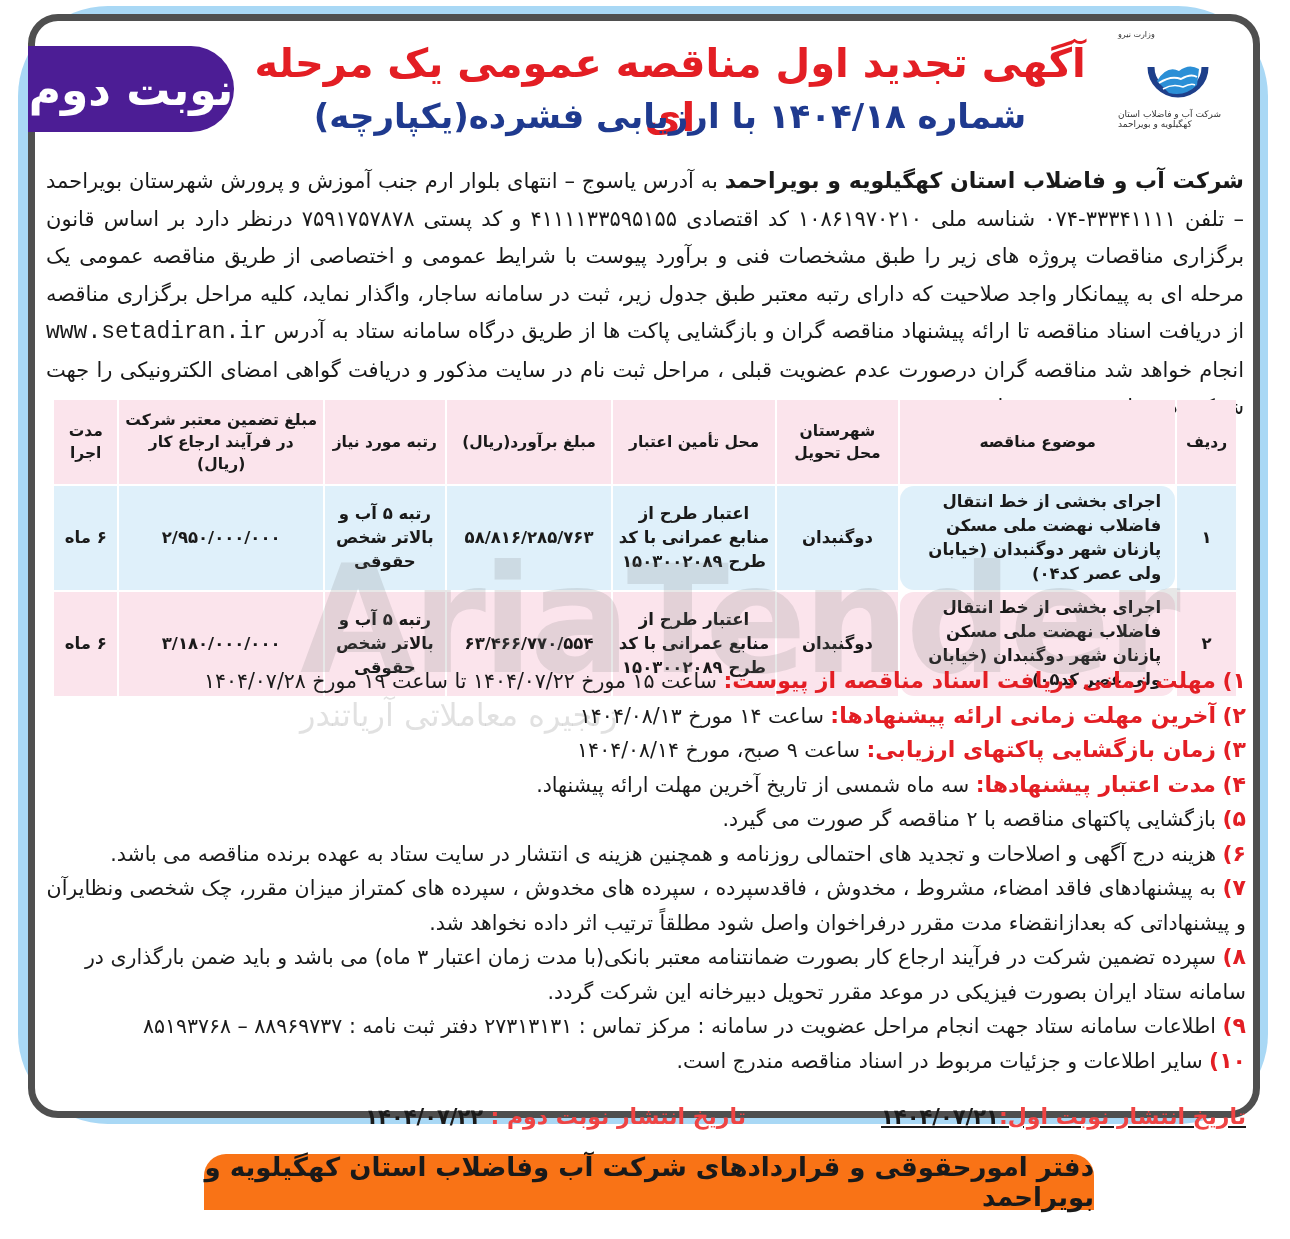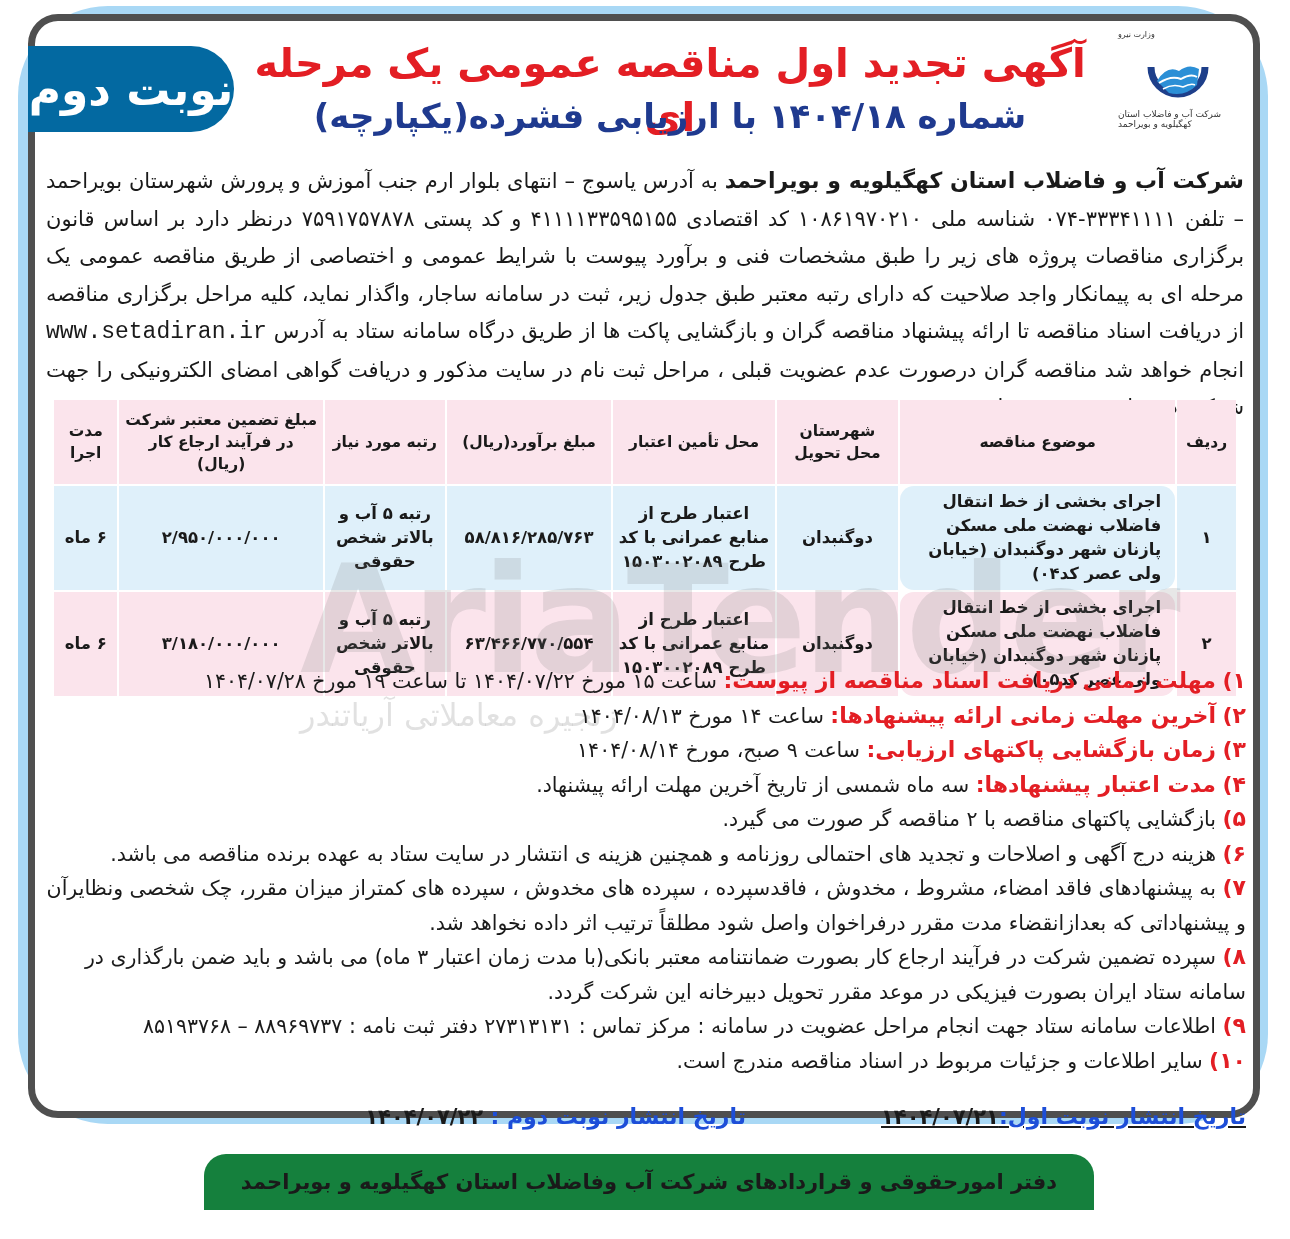--- a/index.html
+++ b/index.html
@@ -10,21 +10,21 @@
   .sky {
     position:absolute; left:18px; top:6px; width:1250px; height:1118px;
     background:#a9d8f5; border-radius:90px 90px 90px 90px;
   }
   .frame {
     position:absolute; left:28px; top:14px; width:1232px; height:1104px;
     background:#ffffff; border:7px solid #4f4f4f; border-radius:30px; box-sizing:border-box;
   }
   .badge {
     position:absolute; left:28px; top:46px; width:206px; height:86px;
-    background:#0369a1; color:#fff; border-radius:0 44px 44px 0;
+    background:#4c1d95; color:#fff; border-radius:0 44px 44px 0;
     display:flex; align-items:center; justify-content:center;
     font-size:44px; font-weight:bold; letter-spacing:0;
   }
   .logo {
     position:absolute; right:52px; top:30px; width:120px; height:110px; text-align:left;
   }
   .logo .top-text { font-size:8px; color:#333; }
   .logo .bottom-text { font-size:9px; color:#333; margin-top:2px; }
   .logo svg { display:block; margin:2px auto 0; }
   .title1 {
@@ -64,26 +64,26 @@
     position:absolute; left:46px; right:44px; top:664px; font-size:20.5px; line-height:34.5px;
   }
   .items .it { margin:0; }
   .items .num { color:#e31e24; font-weight:bold; font-size:22px; }
   .items .lbl { color:#e31e24; font-weight:bold; font-size:22px; }
   .pub {
     position:absolute; left:46px; right:44px; top:1104px; height:36px; font-size:21px; font-weight:bold;
   }
   .pub .first { position:absolute; right:0; top:0;text-decoration:underline; }
   .pub .second { position:absolute; right:500px; top:0; }
-  .pub .lbl { color:#1d4ed8; font-size:22px; }
+  .pub .lbl { color:#ef4444; font-size:22px; }
   .footer {
     position:absolute; left:204px; top:1154px; width:890px; height:56px;
-    background:#15803d; border-radius:22px 22px 0 0;
+    background:#f97316; border-radius:22px 22px 0 0;
     display:flex; align-items:center; justify-content:center;
-    font-size:21px; font-weight:bold; color:#1a1a1a;
+    font-size:26px; font-weight:bold; color:#1a1a1a;
   }
 </style>
 </head>
 <body>
 
 <div class="sky"></div>
 <div class="frame"></div>
 
 <div class="badge">
   <span>نوبت دوم</span>

